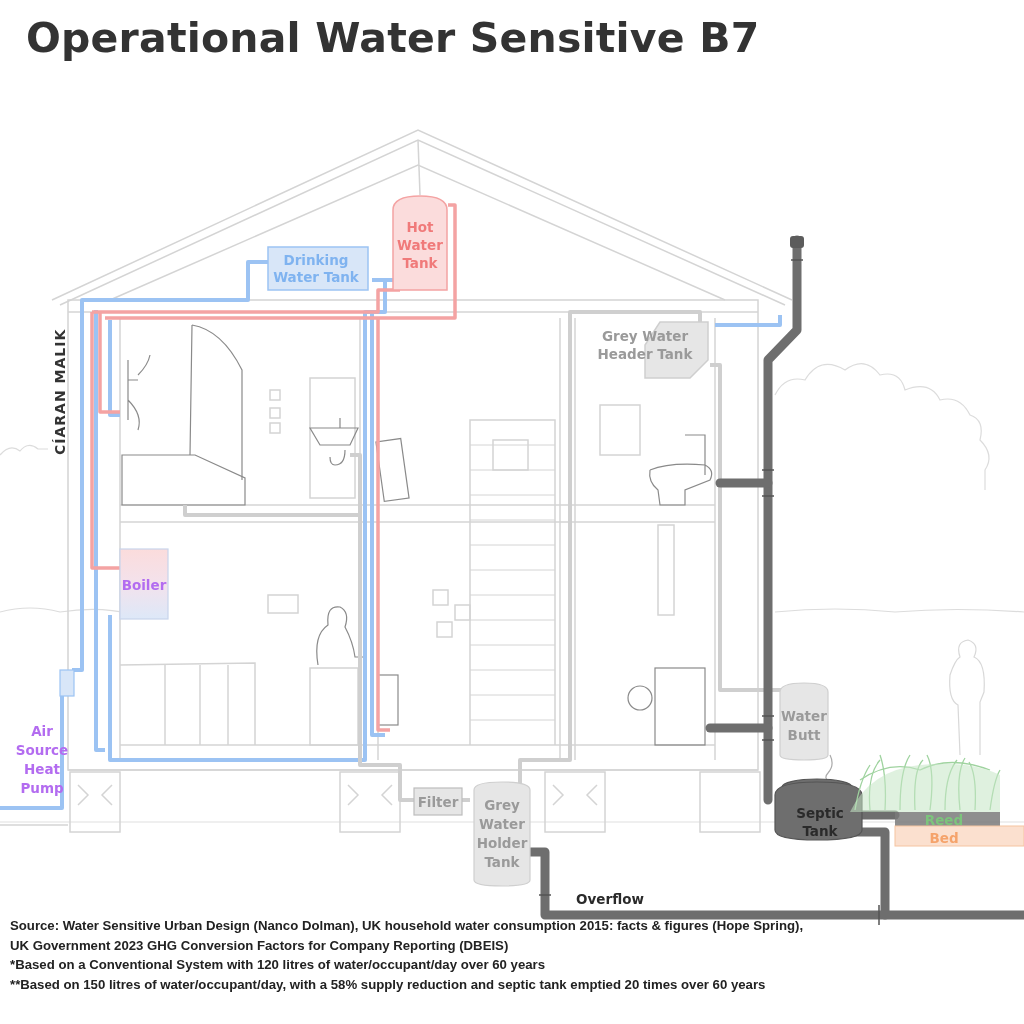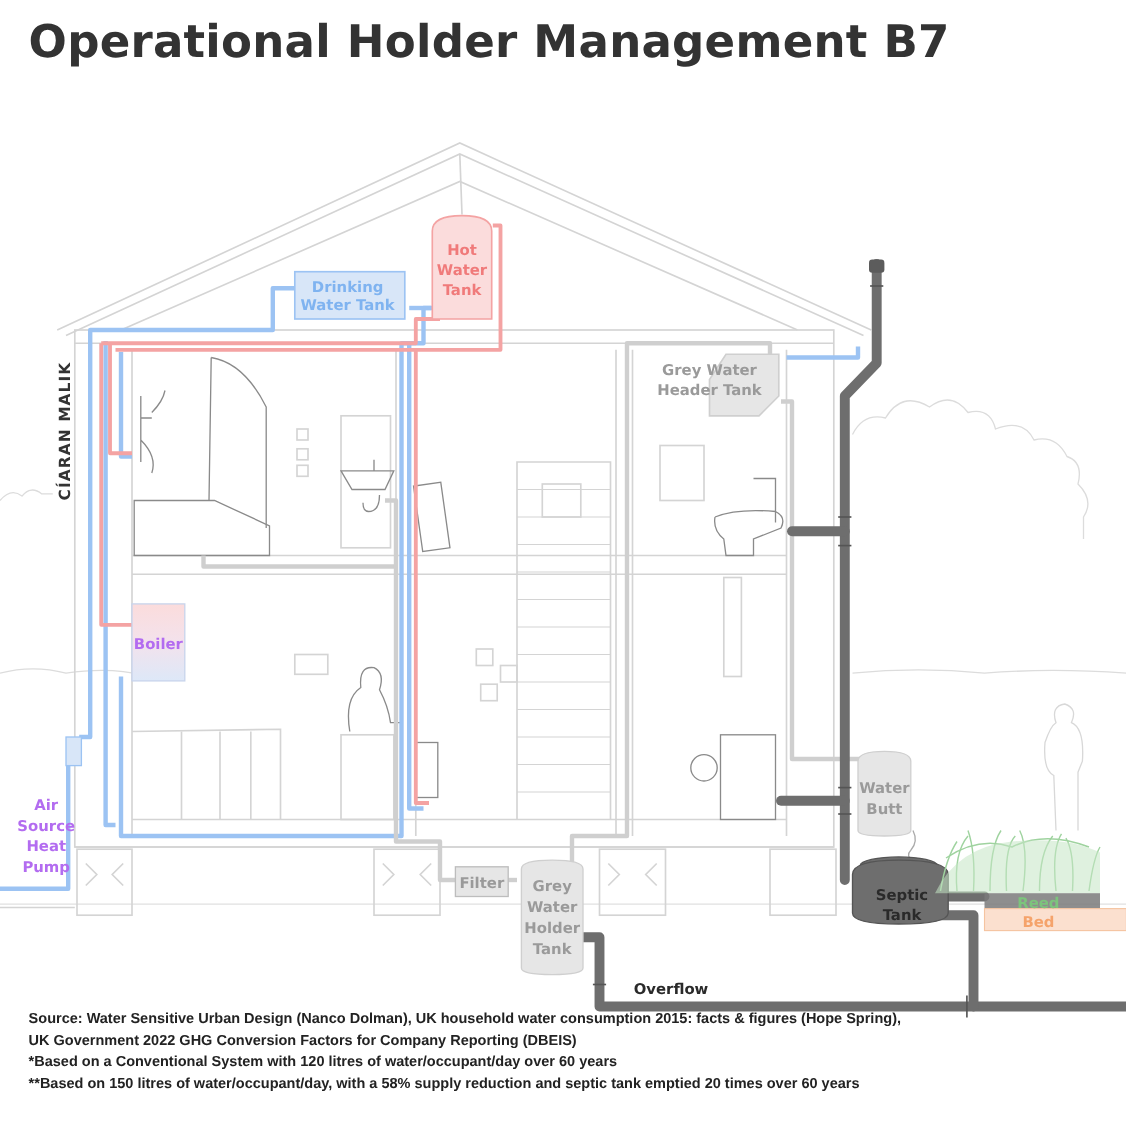--- a/index.html
+++ b/index.html
@@ -5,29 +5,29 @@
   html, body { margin: 0; padding: 0; background: #ffffff; }
   body { width: 1024px; height: 1024px; position: relative; overflow: hidden;
          font-family: "DejaVu Sans", sans-serif; }
   .title { position: absolute; left: 26px; top: 14px; font-size: 41px; font-weight: bold;
            color: #333333; letter-spacing: 0.2px; font-family: "DejaVu Sans", sans-serif; }
   .diagram { position: absolute; left: 0; top: 0; width: 1024px; height: 1024px; }
   .lbl { font-family: "DejaVu Sans", sans-serif; font-weight: bold; text-anchor: middle; }
   .author { position: absolute; left: 52px; top: 455px; transform-origin: left top;
             transform: rotate(-90deg); font-size: 14px; font-weight: bold; color: #333333;
             letter-spacing: 1px; white-space: nowrap; }
-  .notes { position: absolute; left: 26px; top: 916px; width: 990px; font-size: 13.2px;
+  .notes { position: absolute; left: 10px; top: 916px; width: 990px; font-size: 13.2px;
            line-height: 19.5px; color: #222222; font-weight: bold;
            font-family: "Liberation Sans", sans-serif; }
   .notes div { white-space: nowrap; }
 </style>
 </head>
 <body>
 
-<div class="title">Operational Holder Management B7</div>
+<div class="title">Operational Water Sensitive B7</div>
 
 <svg class="diagram" viewBox="0 0 1024 1024" xmlns="http://www.w3.org/2000/svg">
 
   <g fill="none" stroke="#dcdcdc" stroke-width="1.2">
     <path d="M0 455 q10 -12 20 -4 q8 -10 18 -2 l10 0"></path>
     <path d="M0 612 q30 -8 60 0 q40 -6 70 2"></path>
     <path d="M775 395 q10 -20 30 -15 q15 -25 40 -10 q20 -15 35 5 q20 -5 25 15 q25 -10 35 10 q20 -5 30 15 q15 5 10 25 q15 15 5 30 l0 20"></path>
     <path d="M775 612 q60 -6 120 0 q60 -5 129 0"></path>
   </g>
 
@@ -247,16 +247,16 @@
     <text class="lbl" x="944" y="843" font-size="13.5" fill="#f5a36b">Bed</text>
   </g>
 
   <text class="lbl" x="610" y="904" font-size="13.5" fill="#2a2a2a">Overflow</text>
 </svg>
 
 <div class="author">CÍARAN MALIK</div>
 
 <div class="notes">
   <div>Source: Water Sensitive Urban Design (Nanco Dolman), UK household water consumption 2015: facts &amp; figures (Hope Spring),</div>
-  <div>UK Government 2022 GHG Conversion Factors for Company Reporting (DBEIS)</div>
+  <div>UK Government 2023 GHG Conversion Factors for Company Reporting (DBEIS)</div>
   <div>*Based on a Conventional System with 120 litres of water/occupant/day over 60 years</div>
   <div>**Based on 150 litres of water/occupant/day, with a 58% supply reduction and septic tank emptied 20 times over 60 years</div>
 </div>
 
 </body></html>

